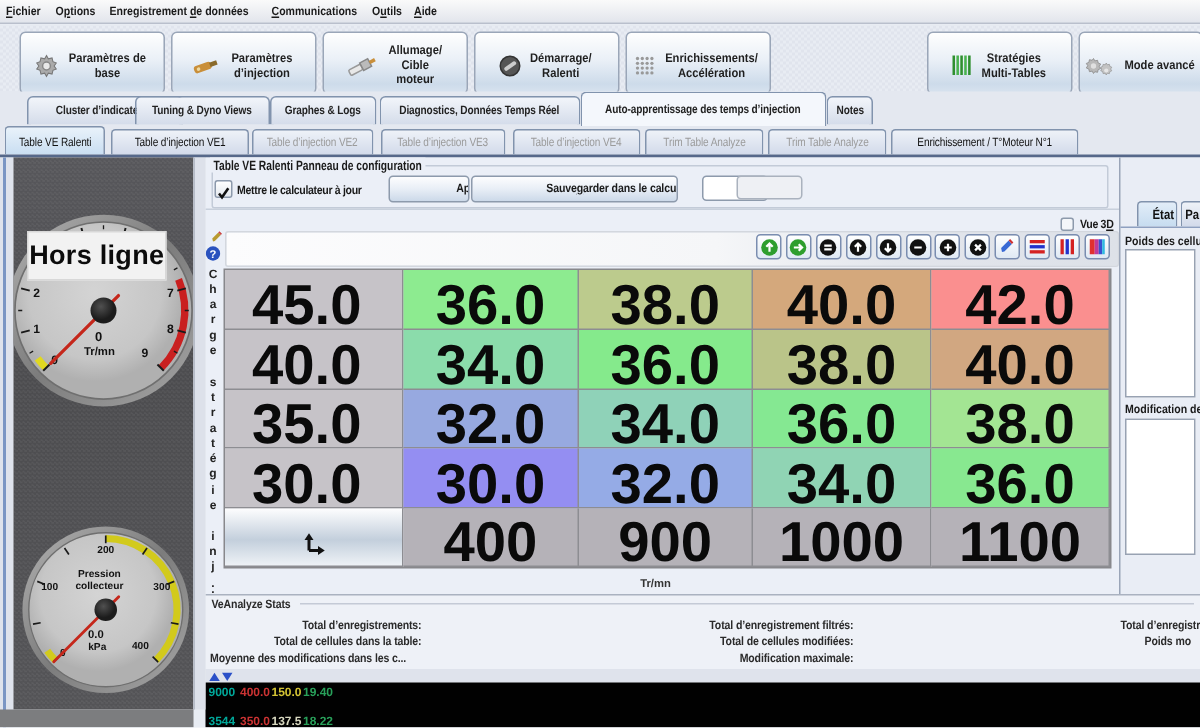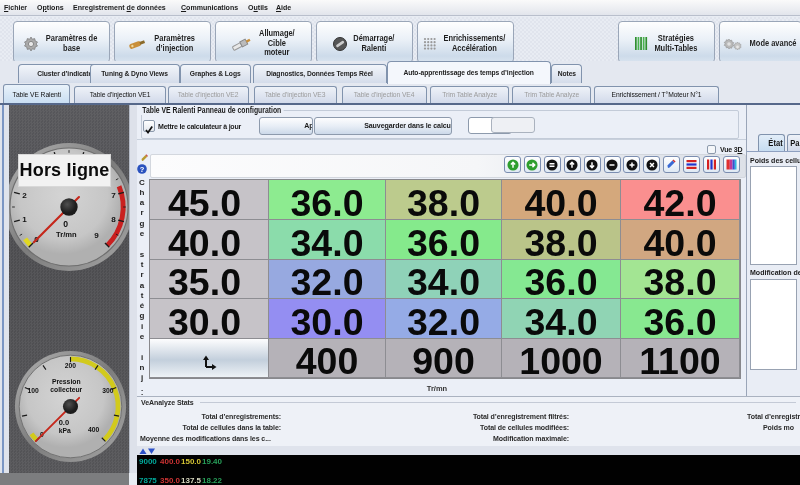--- a/index.html
+++ b/index.html
@@ -365,21 +365,21 @@
       <svg width="18" height="8" viewBox="0 0 18 8" style="position:absolute;left:2px;top:0.5px">
         <path d="M0.5 7L4 1.5 7.5 7z" fill="#2b50c8"></path>
         <path d="M9 1.5L12.5 7 16 1.5z" fill="#2b50c8"></path>
       </svg>
     </div>
   <div id="logstrip">
     <span class="log" style="left:2px;top:2px;color:#00a89a">9000</span>
       <span class="log" style="left:23px;top:2px;color:#cc3333">400.0</span>
       <span class="log" style="left:44px;top:2px;color:#d4c434">150.0</span>
       <span class="log" style="left:65px;top:2px;color:#28a05a">19.40</span>
-    <span class="log" style="left:2px;top:21px;color:#00a89a">7875</span>
+    <span class="log" style="left:2px;top:21px;color:#00a89a">3544</span>
       <span class="log" style="left:23px;top:21px;color:#cc3333">350.0</span>
       <span class="log" style="left:44px;top:21px;color:#d8d8c0">137.5</span>
       <span class="log" style="left:65px;top:21px;color:#28a05a">18.22</span>
   </div>
   <div id="gpanel">
       <svg width="130" height="130" viewBox="0 0 120 120" style="position:absolute;left:-5px;top:37px">
         <defs>
           <radialGradient id="face" cx="45%" cy="40%">
             <stop offset="0%" stop-color="#d4d4d4"></stop>
             <stop offset="75%" stop-color="#c6c6c6"></stop>

